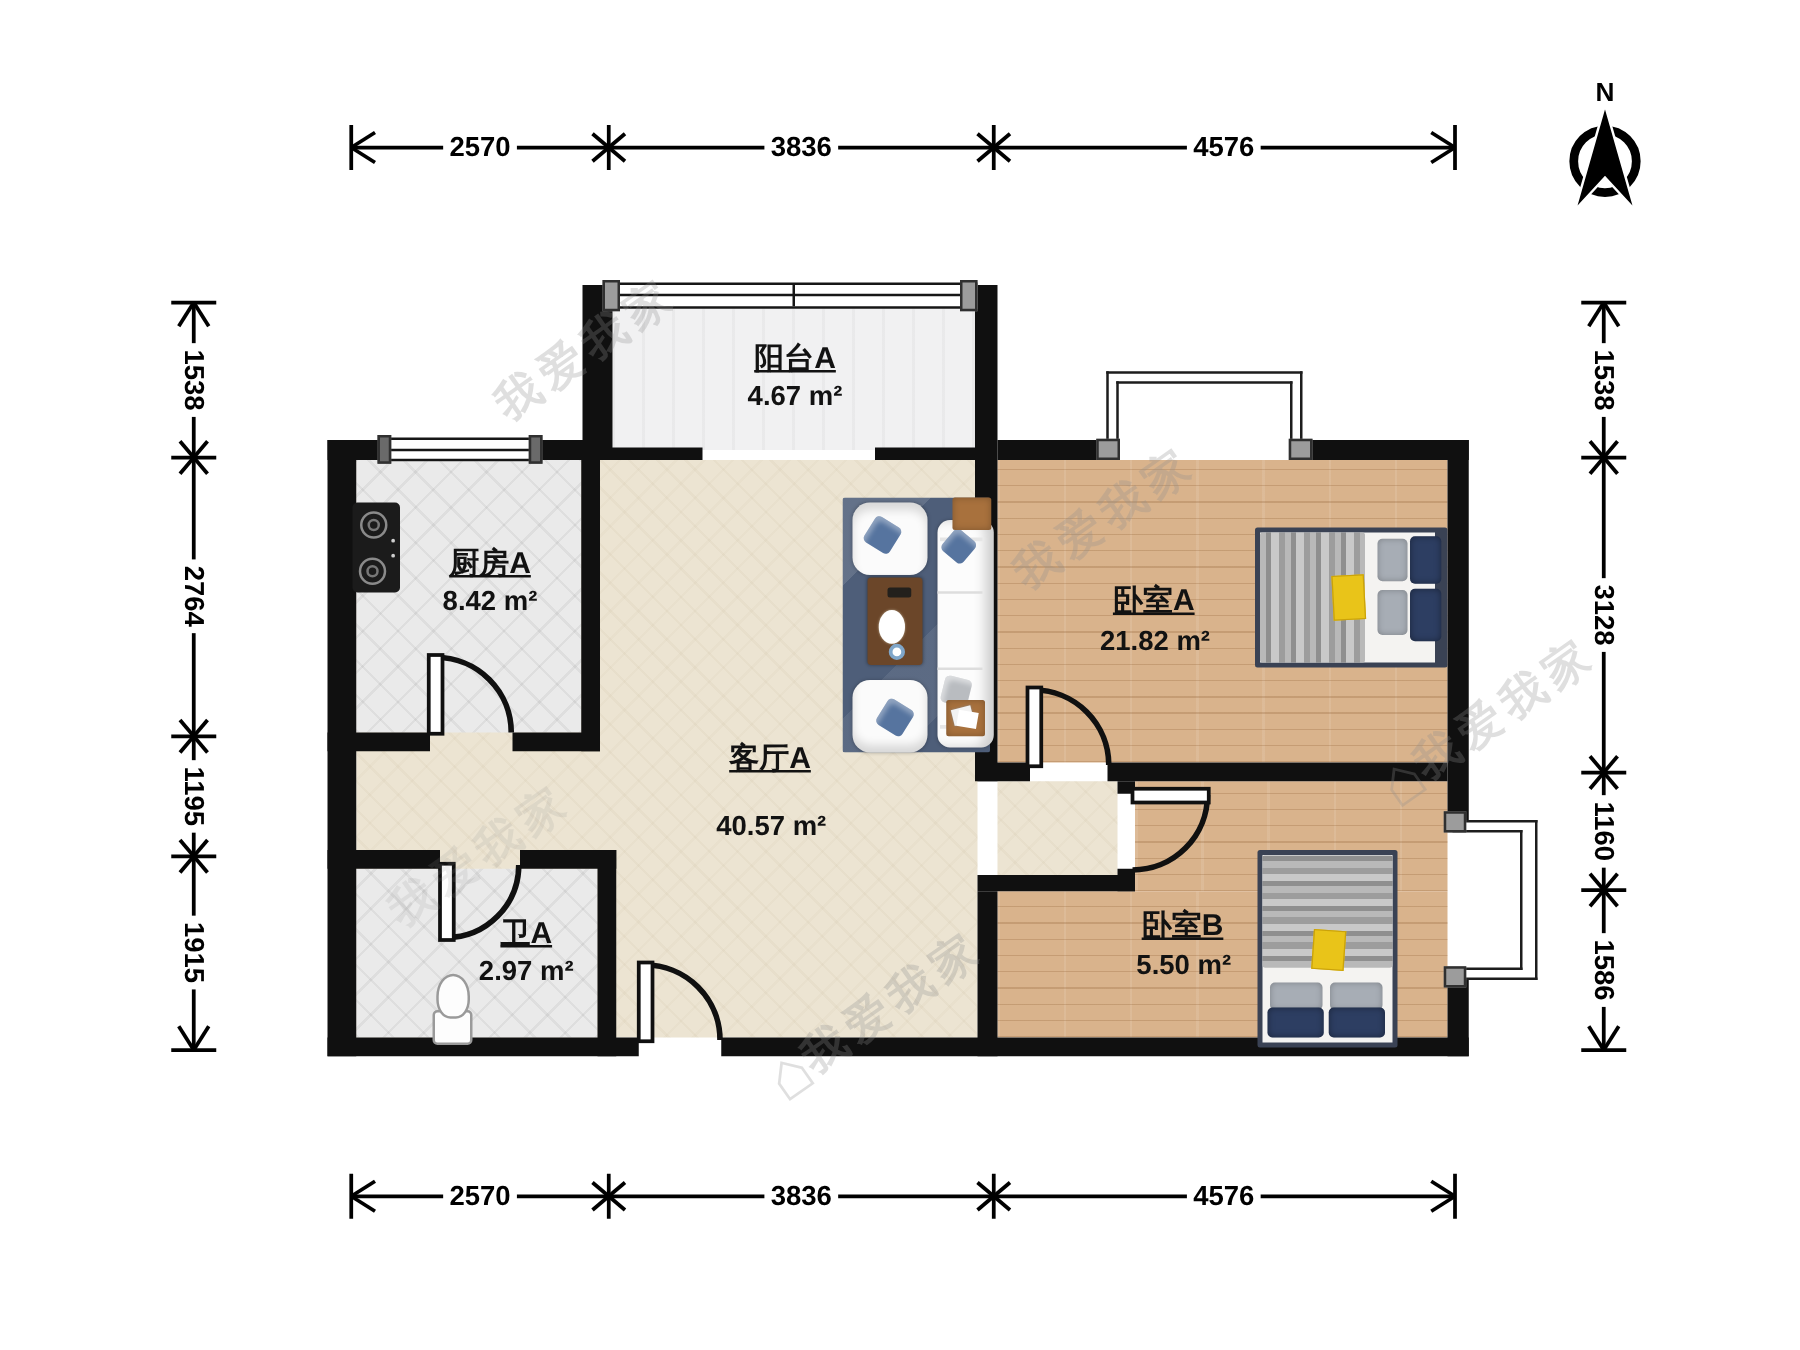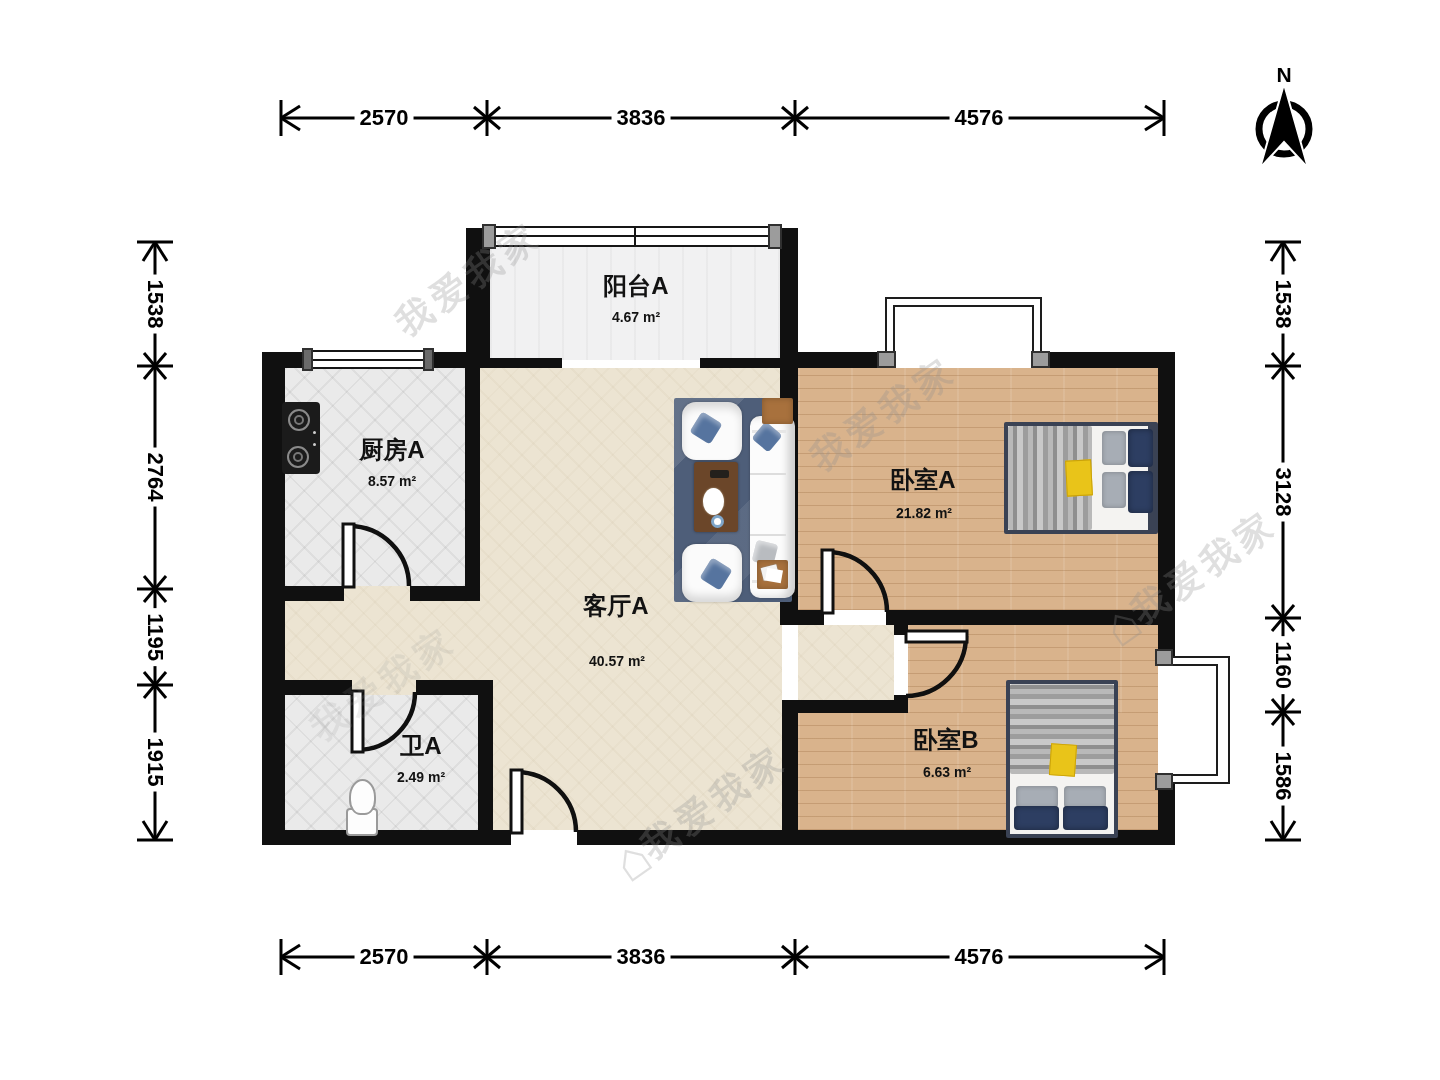--- a/index.html
+++ b/index.html
@@ -16,22 +16,22 @@
   .floor-wood{position:absolute;background-color:#d9b38c;
      background-image:repeating-linear-gradient(0deg,rgba(125,75,30,.22) 0 1px,transparent 1px 13px),
                       repeating-linear-gradient(90deg,rgba(255,255,255,.10) 0 2px,transparent 2px 53px);}
   .floor-balcony{position:absolute;background-color:#f1f1f2;
      background-image:repeating-linear-gradient(90deg,rgba(0,0,0,.03) 0 2px,transparent 2px 24px);}
   .win{position:absolute;background:#fff;border:2px solid #161616;box-sizing:border-box;}
   .winline{position:absolute;background:#161616;}
   .cap{position:absolute;background:#9c9c9c;border:2px solid #303030;box-sizing:border-box;}
   .bayframe{position:absolute;background:#fff;border:2px solid #1d1d1d;box-sizing:border-box;}
   .room-name{position:absolute;transform:translate(-50%,-50%);font-weight:bold;font-size:24px;
-     color:#121212;white-space:nowrap;}
-  .room-area{position:absolute;transform:translate(-50%,-50%);font-weight:bold;font-size:14px;
+     color:#121212;white-space:nowrap;text-decoration:underline;}
+  .room-area{position:absolute;transform:translate(-50%,-50%);font-weight:bold;font-size:22px;
      color:#121212;white-space:nowrap;}
   .dim{position:absolute;transform:translate(-50%,-50%);font-weight:bold;font-size:22px;color:#000;
      background:#fff;padding:0 5px;white-space:nowrap;}
   .dim.vert{transform:translate(-50%,-50%) rotate(90deg);}
   .wm{position:absolute;color:#8f8f8f;opacity:.28;font-weight:bold;font-size:36px;
      transform:rotate(-35deg);white-space:nowrap;letter-spacing:6px;}
   .wm .house{font-size:54px;vertical-align:-6px;letter-spacing:0;}
   .north-label{position:absolute;transform:translate(-50%,-50%);font-weight:bold;font-size:21px;color:#000;}
   .pillow{position:absolute;border-radius:4px;}
   svg{position:absolute;left:0;top:0;}
@@ -261,33 +261,33 @@
   <div class="wm" style="left:385px;top:255px;">我爱我家</div>
   <div class="wm" style="left:800px;top:390px;">我爱我家</div>
   <div class="wm" style="left:1090px;top:545px;"><span class="house">⌂</span><span>我爱我家</span></div>
   <div class="wm" style="left:600px;top:780px;"><span class="house">⌂</span><span>我爱我家</span></div>
   <div class="wm" style="left:300px;top:660px;opacity:.15;">我爱我家</div>
 
   <div class="room-name" style="left:636px;top:286px;">阳台A</div>
   <div class="room-area" style="left:636px;top:317px;">4.67 m²</div>
 
   <div class="room-name" style="left:392px;top:450px;">厨房A</div>
-  <div class="room-area" style="left:392px;top:481px;">8.57 m²</div>
+  <div class="room-area" style="left:392px;top:481px;">8.42 m²</div>
 
   <div class="room-name" style="left:616px;top:606px;">客厅A</div>
   <div class="room-area" style="left:617px;top:661px;">40.57 m²</div>
 
   <div class="room-name" style="left:421px;top:746px;">卫A</div>
-  <div class="room-area" style="left:421px;top:777px;">2.49 m²</div>
+  <div class="room-area" style="left:421px;top:777px;">2.97 m²</div>
 
   <div class="room-name" style="left:923px;top:480px;">卧室A</div>
   <div class="room-area" style="left:924px;top:513px;">21.82 m²</div>
 
   <div class="room-name" style="left:946px;top:740px;">卧室B</div>
-  <div class="room-area" style="left:947px;top:772px;">6.63 m²</div>
+  <div class="room-area" style="left:947px;top:772px;">5.50 m²</div>
 
   <div class="dim" style="left:384px;top:118px;">2570</div>
   <div class="dim" style="left:641px;top:118px;">3836</div>
   <div class="dim" style="left:979px;top:118px;">4576</div>
 
   <div class="dim" style="left:384px;top:957px;">2570</div>
   <div class="dim" style="left:641px;top:957px;">3836</div>
   <div class="dim" style="left:979px;top:957px;">4576</div>
 
   <div class="dim vert" style="left:155px;top:304px;">1538</div>

